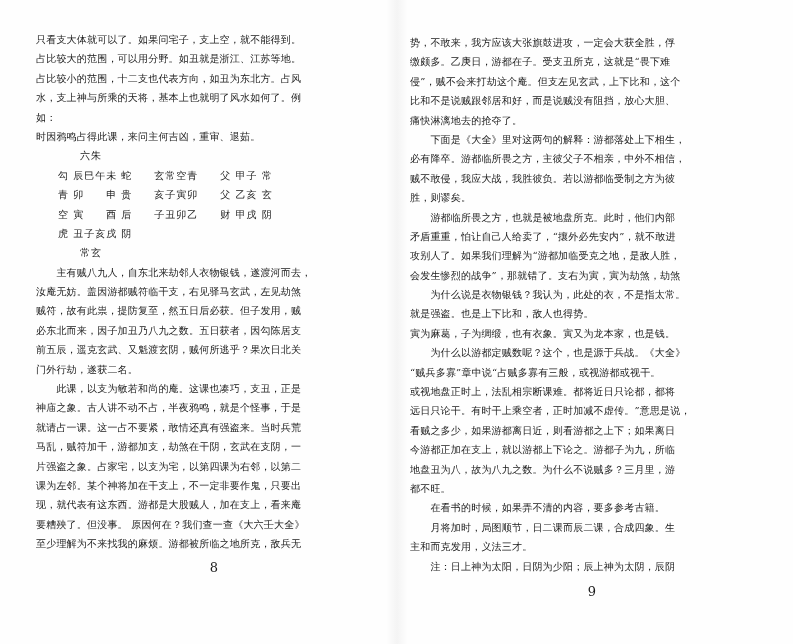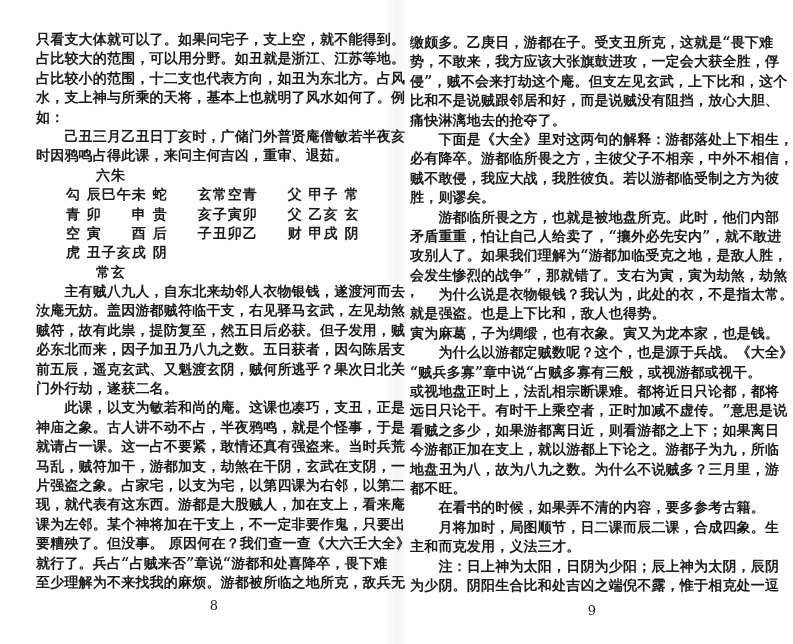--- a/index.html
+++ b/index.html
@@ -25,24 +25,24 @@
     height: 644px;
     background: linear-gradient(to right, rgba(0,0,0,0), rgba(0,0,0,0.04), rgba(0,0,0,0));
   }
   .page {
     position: absolute;
     top: 0;
   }
   .page-left  { left: 36px;  top: 30px; width: 356px; }
   .page-right { left: 410px; top: 33px; width: 364px; }
   .text-block {
-    font-size: 14px;
+    font-size: 10px;
     line-height: 19.4px;
     letter-spacing: 0.2px;
-    font-weight: 700;
+    font-weight: 400;
     text-align: justify;
   }
   .line {
     white-space: pre;      
     height: 19.4px;
     overflow: visible;
   }
   .line.chart {
     letter-spacing: 1px;
   }
@@ -62,53 +62,51 @@
   <div class="gutter"></div>
 
   <div class="page page-left">
     <div class="text-block">
 
     <div class="line">只看支大体就可以了。如果问宅子，支上空，就不能得到。</div>
         <div class="line">占比较大的范围，可以用分野。如丑就是浙江、江苏等地。</div>
         <div class="line">占比较小的范围，十二支也代表方向，如丑为东北方。占风</div>
         <div class="line">水，支上神与所乘的天将，基本上也就明了风水如何了。例</div>
         <div class="line">如：</div>
-        <div class="line">　　己丑三月乙丑日丁亥时，广储门外普贤庵僧敏若半夜亥</div>
         <div class="line">时因鸦鸣占得此课，来问主何吉凶，重审、退茹。</div>
         <div class="line chart">　　　　六朱</div>
         <div class="line chart">　　勾 辰巳午未 蛇　　玄常空青　　父 甲子 常</div>
         <div class="line chart">　　青 卯　　申 贵　　亥子寅卯　　父 乙亥 玄</div>
         <div class="line chart">　　空 寅　　酉 后　　子丑卯乙　　财 甲戌 阴</div>
         <div class="line chart">　　虎 丑子亥戌 阴</div>
         <div class="line chart">　　　　常玄</div>
         <div class="line">　　主有贼八九人，自东北来劫邻人衣物银钱，遂渡河而去，</div>
         <div class="line">汝庵无妨。盖因游都贼符临干支，右见驿马玄武，左见劫煞</div>
         <div class="line">贼符，故有此祟，提防复至，然五日后必获。但子发用，贼</div>
         <div class="line">必东北而来，因子加丑乃八九之数。五日获者，因勾陈居支</div>
         <div class="line">前五辰，遥克玄武、又魁渡玄阴，贼何所逃乎？果次日北关</div>
         <div class="line">门外行劫，遂获二名。</div>
         <div class="line">　　此课，以支为敏若和尚的庵。这课也凑巧，支丑，正是</div>
         <div class="line">神庙之象。古人讲不动不占，半夜鸦鸣，就是个怪事，于是</div>
         <div class="line">就请占一课。这一占不要紧，敢情还真有强盗来。当时兵荒</div>
         <div class="line">马乱，贼符加干，游都加支，劫煞在干阴，玄武在支阴，一</div>
         <div class="line">片强盗之象。占家宅，以支为宅，以第四课为右邻，以第二</div>
+        <div class="line">课为左邻。某个神将加在干支上，不一定非要作鬼，只要出</div>
         <div class="line">现，就代表有这东西。游都是大股贼人，加在支上，看来庵</div>
-        <div class="line">课为左邻。某个神将加在干支上，不一定非要作鬼，只要出</div>
         <div class="line">要糟殃了。但没事。 原因何在？我们查一查《大六壬大全》</div>
-        <div class="line">就行了。兵占“占贼来否”章说“游都和处喜降卒，畏下难</div>
         <div class="line">至少理解为不来找我的麻烦。游都被所临之地所克，敌兵无</div>
       </div>
     <div class="page-number">8</div>
   </div>
 
   <div class="page page-right">
     <div class="text-block">
 
-    <div class="line">缴颇多。乙庚日，游都在子。受支丑所克，这就是“畏下难</div>
-        <div class="line">势，不敢来，我方应该大张旗鼓进攻，一定会大获全胜，俘</div>
+    <div class="line">势，不敢来，我方应该大张旗鼓进攻，一定会大获全胜，俘</div>
+        <div class="line">缴颇多。乙庚日，游都在子。受支丑所克，这就是“畏下难</div>
         <div class="line">侵”，贼不会来打劫这个庵。但支左见玄武，上下比和，这个</div>
         <div class="line">比和不是说贼跟邻居和好，而是说贼没有阻挡，放心大胆、</div>
         <div class="line">痛快淋漓地去的抢夺了。</div>
         <div class="line">　　下面是《大全》里对这两句的解释：游都落处上下相生，</div>
         <div class="line">必有降卒。游都临所畏之方，主彼父子不相亲，中外不相信，</div>
         <div class="line">贼不敢侵，我应大战，我胜彼负。若以游都临受制之方为彼</div>
         <div class="line">胜，则谬矣。</div>
         <div class="line">　　游都临所畏之方，也就是被地盘所克。此时，他们内部</div>
         <div class="line">矛盾重重，怕让自己人给卖了，“攘外必先安内”，就不敢进</div>
         <div class="line">攻别人了。如果我们理解为“游都加临受克之地，是敌人胜，</div>
@@ -121,17 +119,16 @@
         <div class="line">或视地盘正时上，法乱相宗断课难。都将近日只论都，都将</div>
         <div class="line">远日只论干。有时干上乘空者，正时加减不虚传。”意思是说，</div>
         <div class="line">看贼之多少，如果游都离日近，则看游都之上下；如果离日</div>
         <div class="line">今游都正加在支上，就以游都上下论之。游都子为九，所临</div>
         <div class="line">地盘丑为八，故为八九之数。为什么不说贼多？三月里，游</div>
         <div class="line">都不旺。</div>
         <div class="line">　　在看书的时候，如果弄不清的内容，要多参考古籍。</div>
         <div class="line">　　月将加时，局图顺节，日二课而辰二课，合成四象。生</div>
         <div class="line">主和而克发用，义法三才。</div>
         <div class="line">　　注：日上神为太阳，日阴为少阳；辰上神为太阴，辰阴</div>
-        <div class="line">为少阴。阴阳生合比和处吉凶之端倪不露，惟于相克处一逗</div>
       </div>
     <div class="page-number">9</div>
   </div>
 </div>
 
 </body></html>

